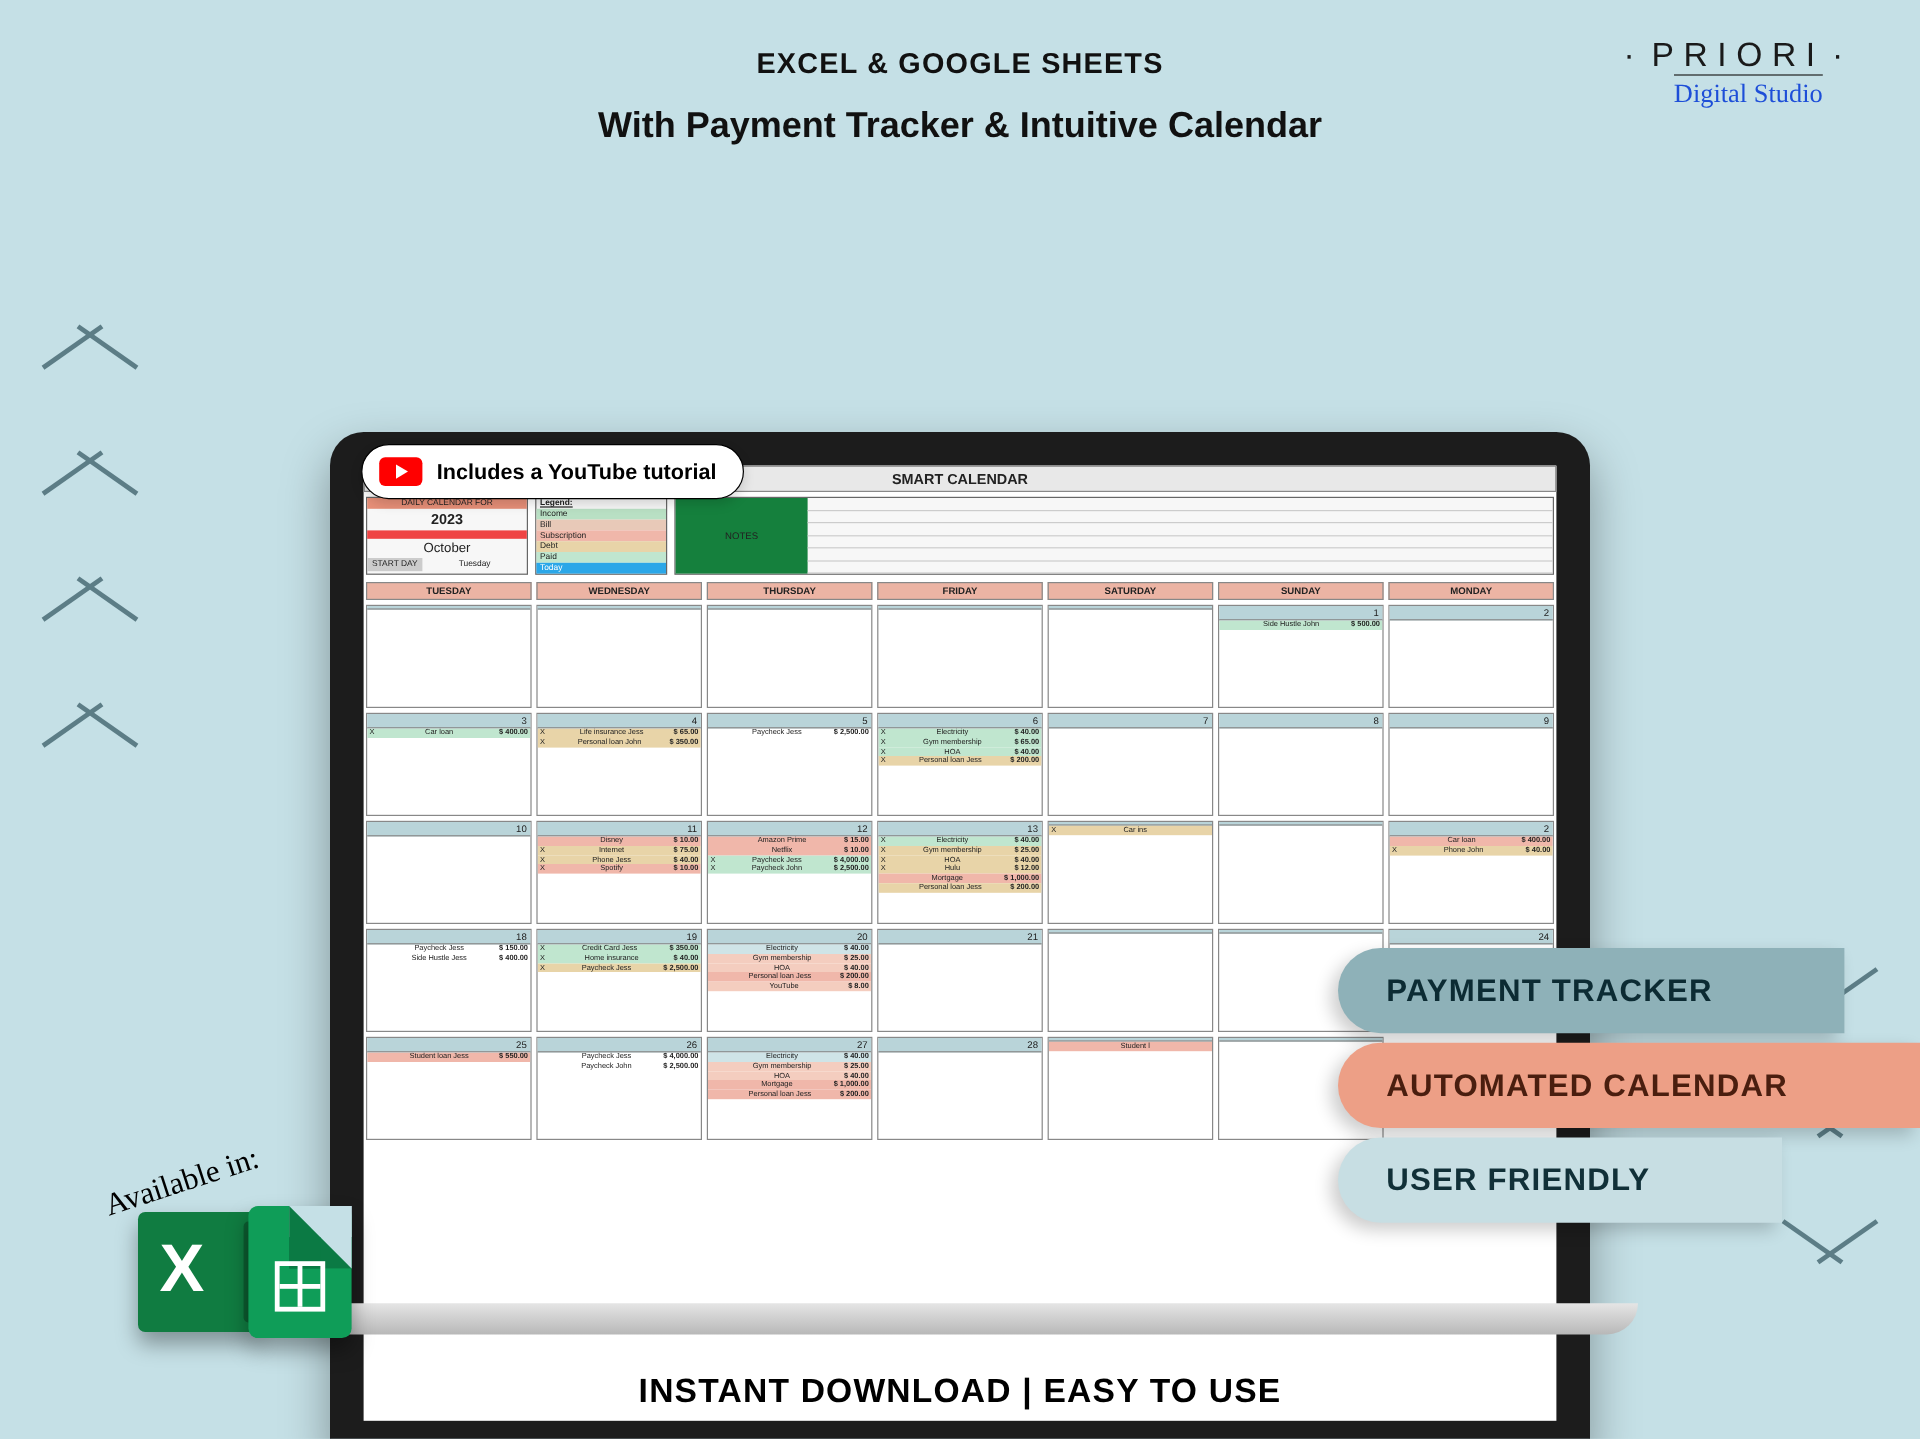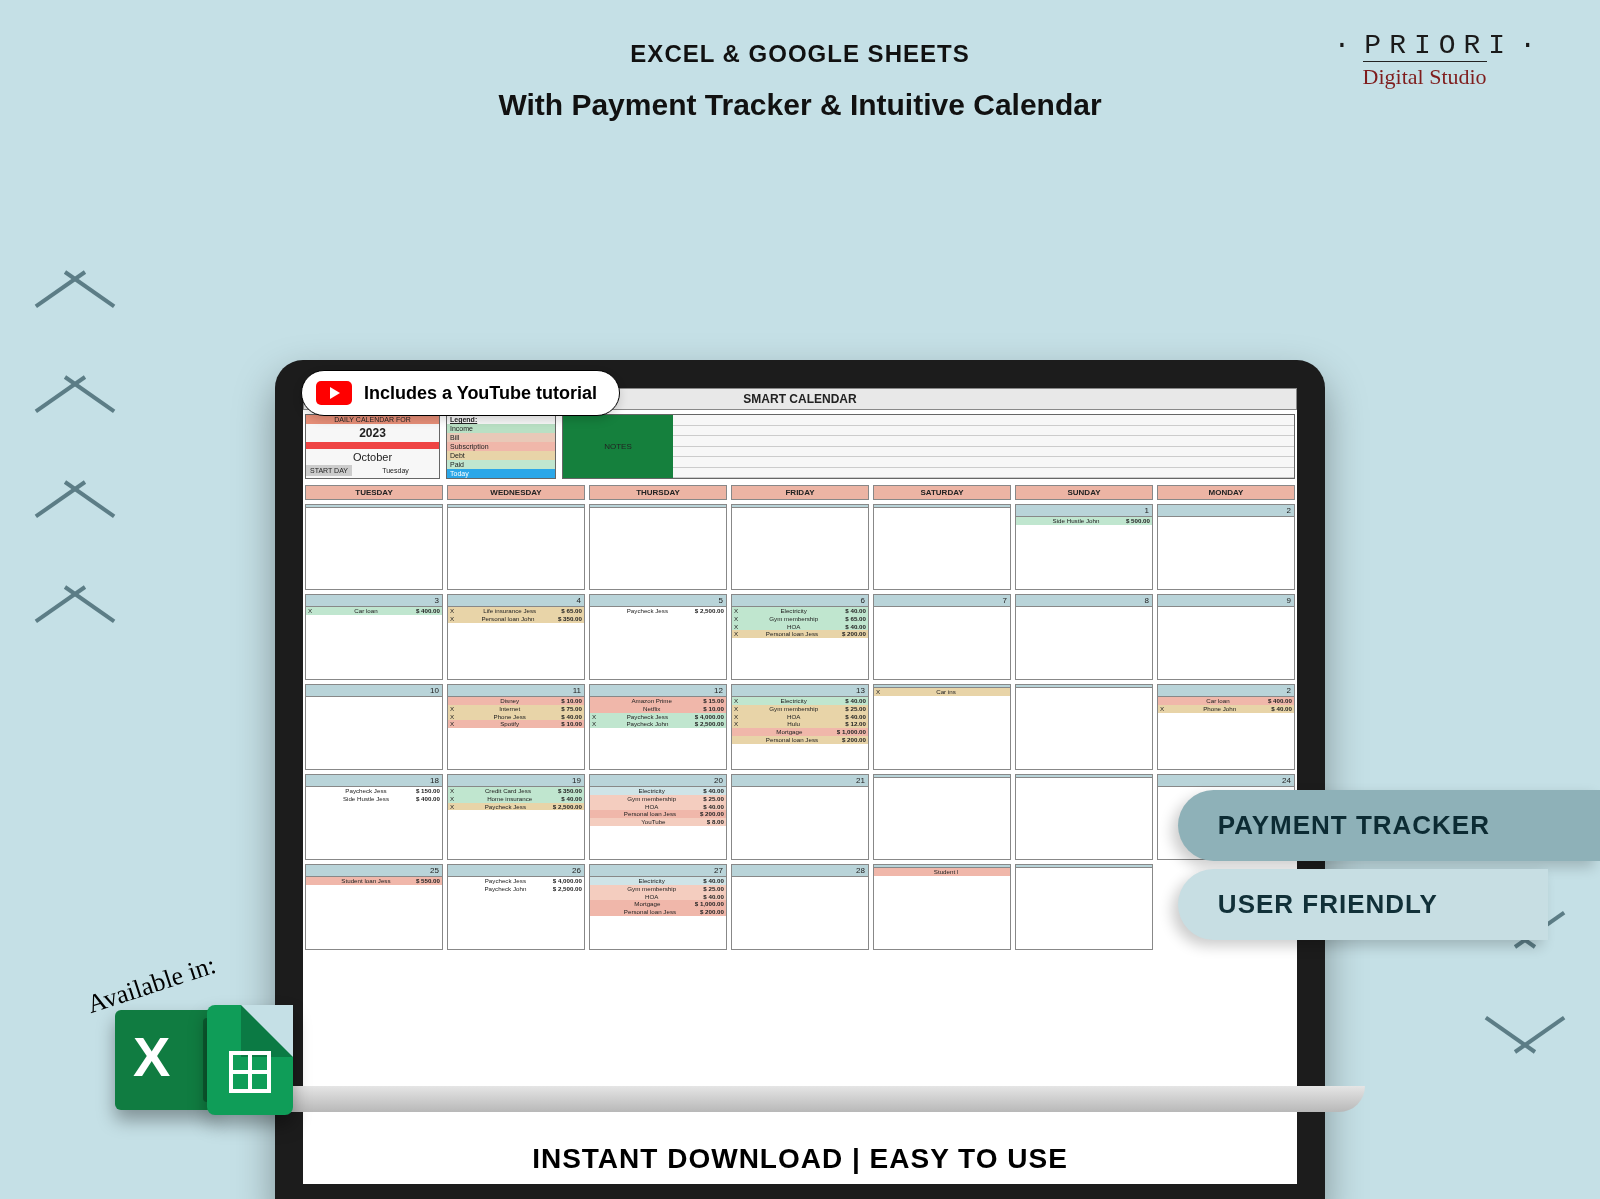--- a/index.html
+++ b/index.html
@@ -21,23 +21,23 @@
     content: ""; position: absolute; width: 60px; height: 4px; background: #5c7d86;
   }
   .chevron::before { left: 0;  transform: rotate(-35deg); transform-origin: right center; }
   .chevron::after  { right: 0; transform: rotate(35deg);  transform-origin: left center; }
   .chevron-right .chevron::before { transform: rotate(35deg);  transform-origin: right center; }
   .chevron-right .chevron::after  { transform: rotate(-35deg); transform-origin: left center; }
 
   .brand {
     position: absolute; top: 30px; right: 50px; text-align: left;
   }
-  .brand-name { font-family: Liberation Mono, monospace; letter-spacing: 8px; font-size: 28px; font-weight: 500; color: #1a1a1a; }
+  .brand-name { font-family: Liberation Sans, sans-serif; letter-spacing: 8px; font-size: 28px; font-weight: 500; color: #1a1a1a; }
   .brand-name::before, .brand-name::after { content: "·"; margin: 0 6px; }
-  .brand-sub  { font-family: cursive; font-size: 22px; color: #7f1d1d; border-top: 1.5px solid #222; display: inline-block; padding-top: 2px; margin-left: 35px; }
+  .brand-sub  { font-family: cursive; font-size: 22px; color: #1d4ed8; border-top: 1.5px solid #222; display: inline-block; padding-top: 2px; margin-left: 48px; }
 
   .header { text-align: center; padding-top: 40px; }
   .supertitle { font-size: 24px; font-weight: 700; letter-spacing: 1px; color: #111; }
   .title      { font-size: 110px; font-weight: 900; letter-spacing: 2px; color: #111; line-height: 1.05; margin-top: 10px;}
   .subtitle   { font-size: 30px; font-weight: 700; color: #111; margin-top: 20px; }
 
   .laptop {
     position: absolute; left: 50%; transform: translateX(-50%);
     top: 360px; width: 1050px; height: 730px;
   }
@@ -600,20 +600,21 @@
             <div class="day-body"></div>
           </div>
         </div>
     </div>
   </div>
   <div class="laptop-base"></div>
 </div>
 
 <div class="pills">
   <div class="pill pill1">PAYMENT TRACKER</div>
+  <div class="pill pill2">AUTOMATED CALENDAR</div>
   <div class="pill pill3">USER FRIENDLY</div>
 </div>
 
 <div class="available">Available in:</div>
 <div class="app-icons">
   <div class="excel-ico">
       <div class="tab"></div>
     </div>
   <div class="sheets-ico">
       <div class="sheets-grid"></div>

